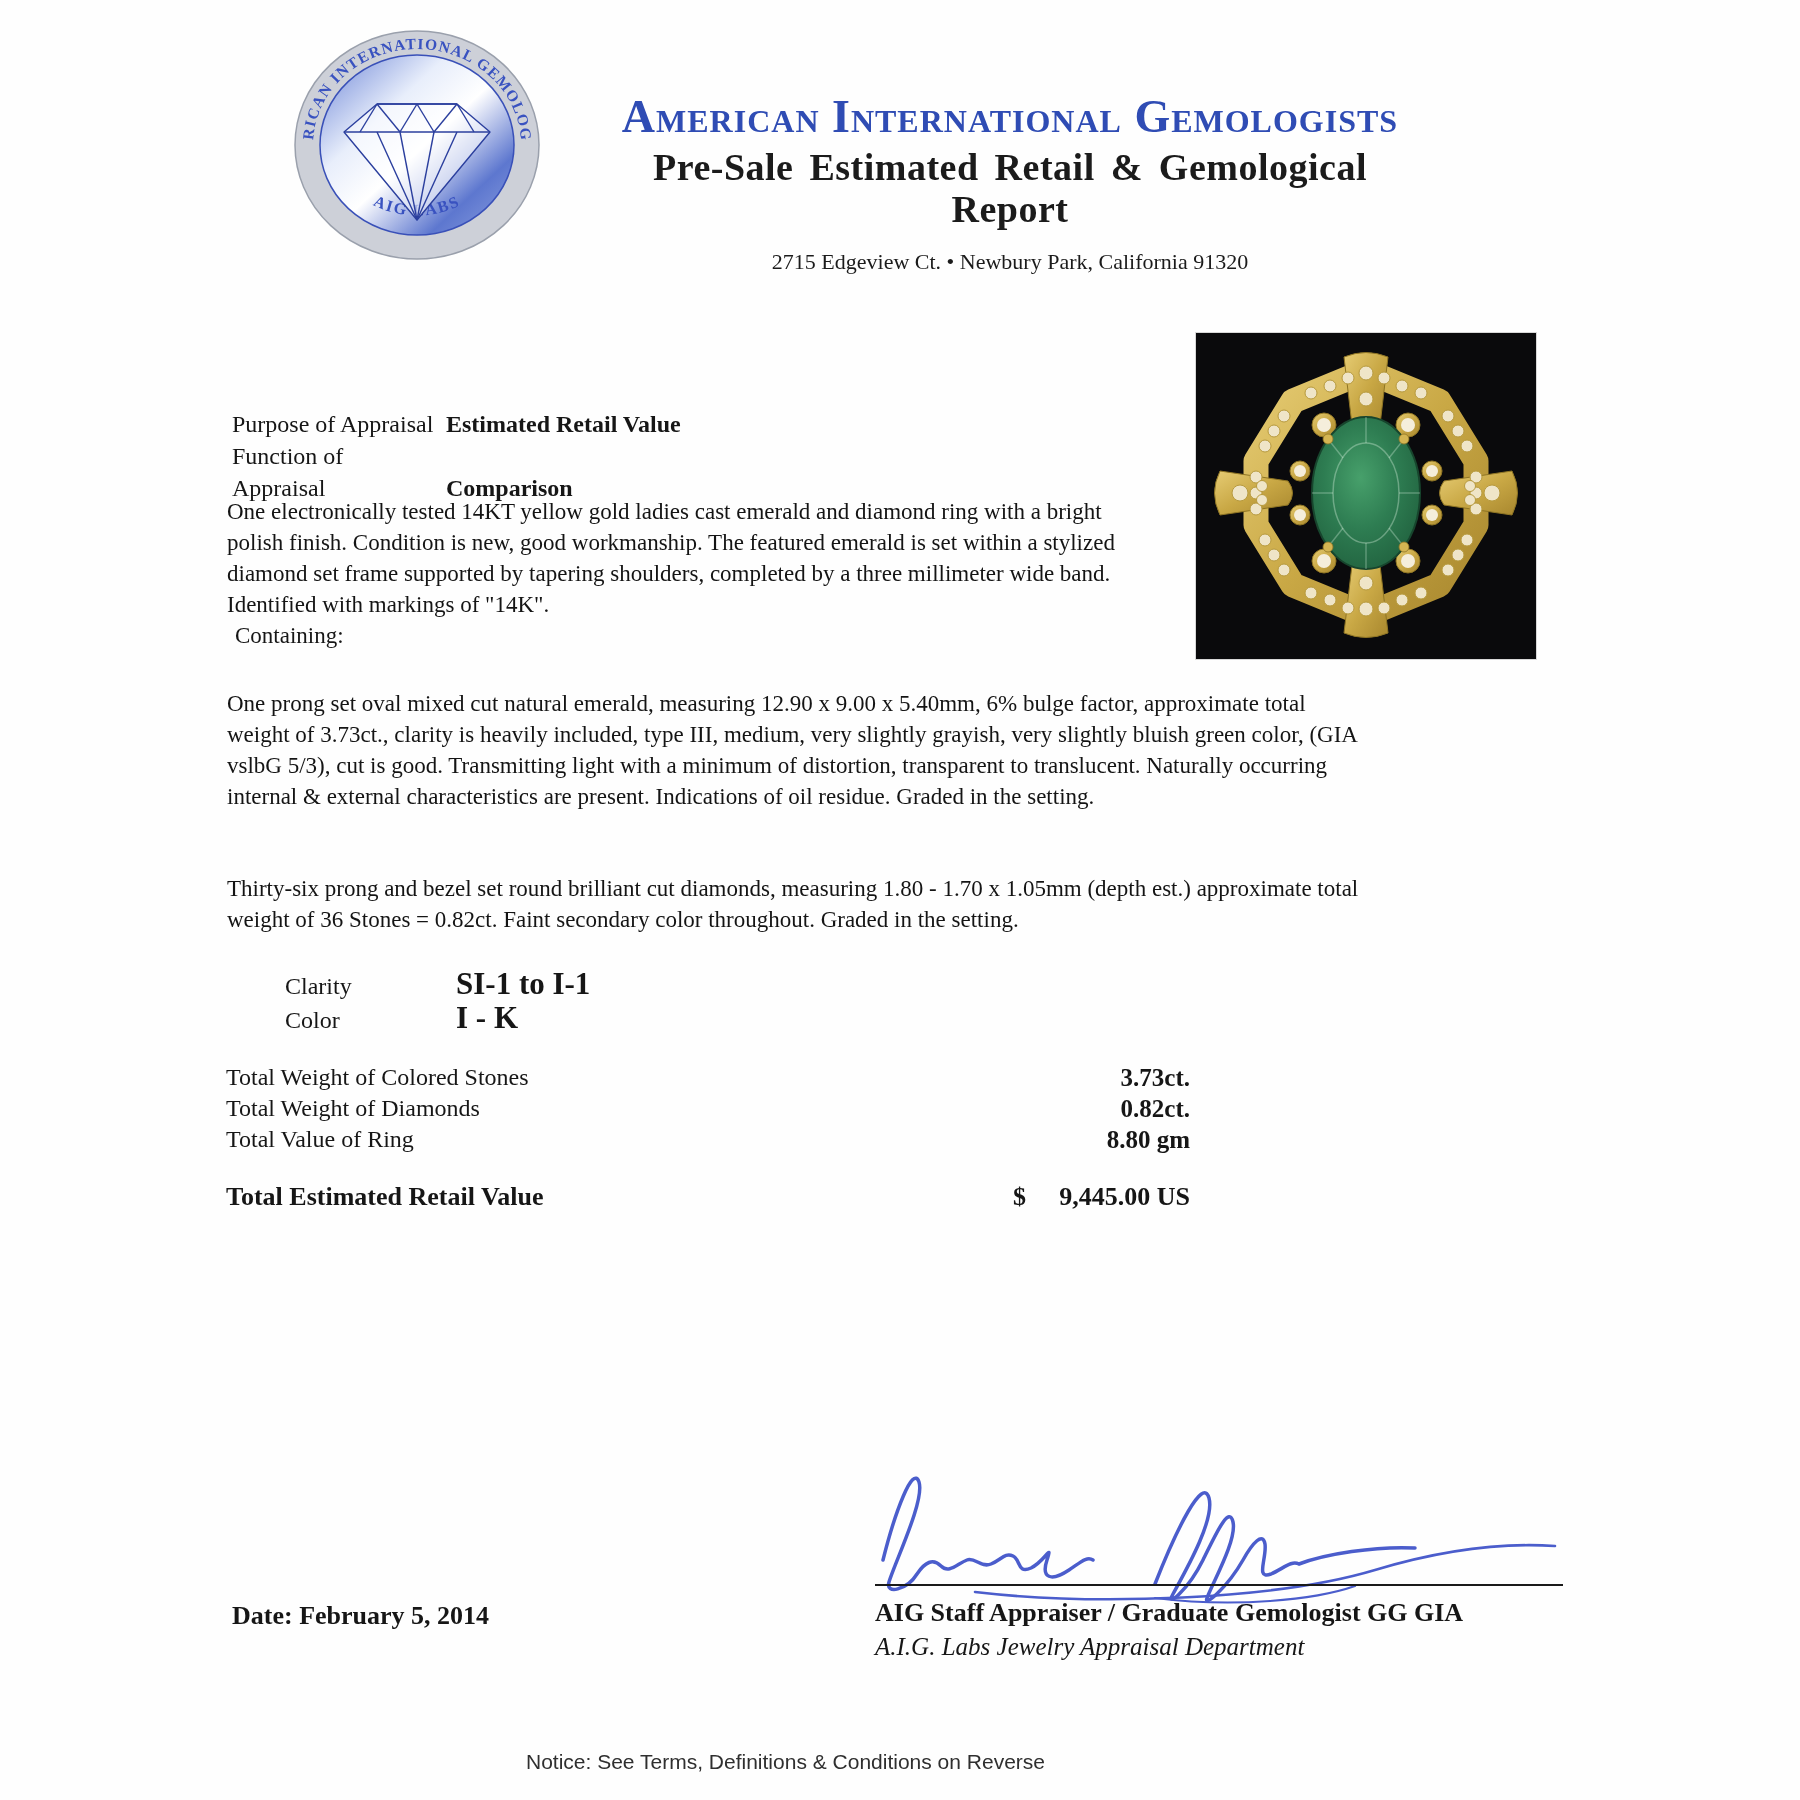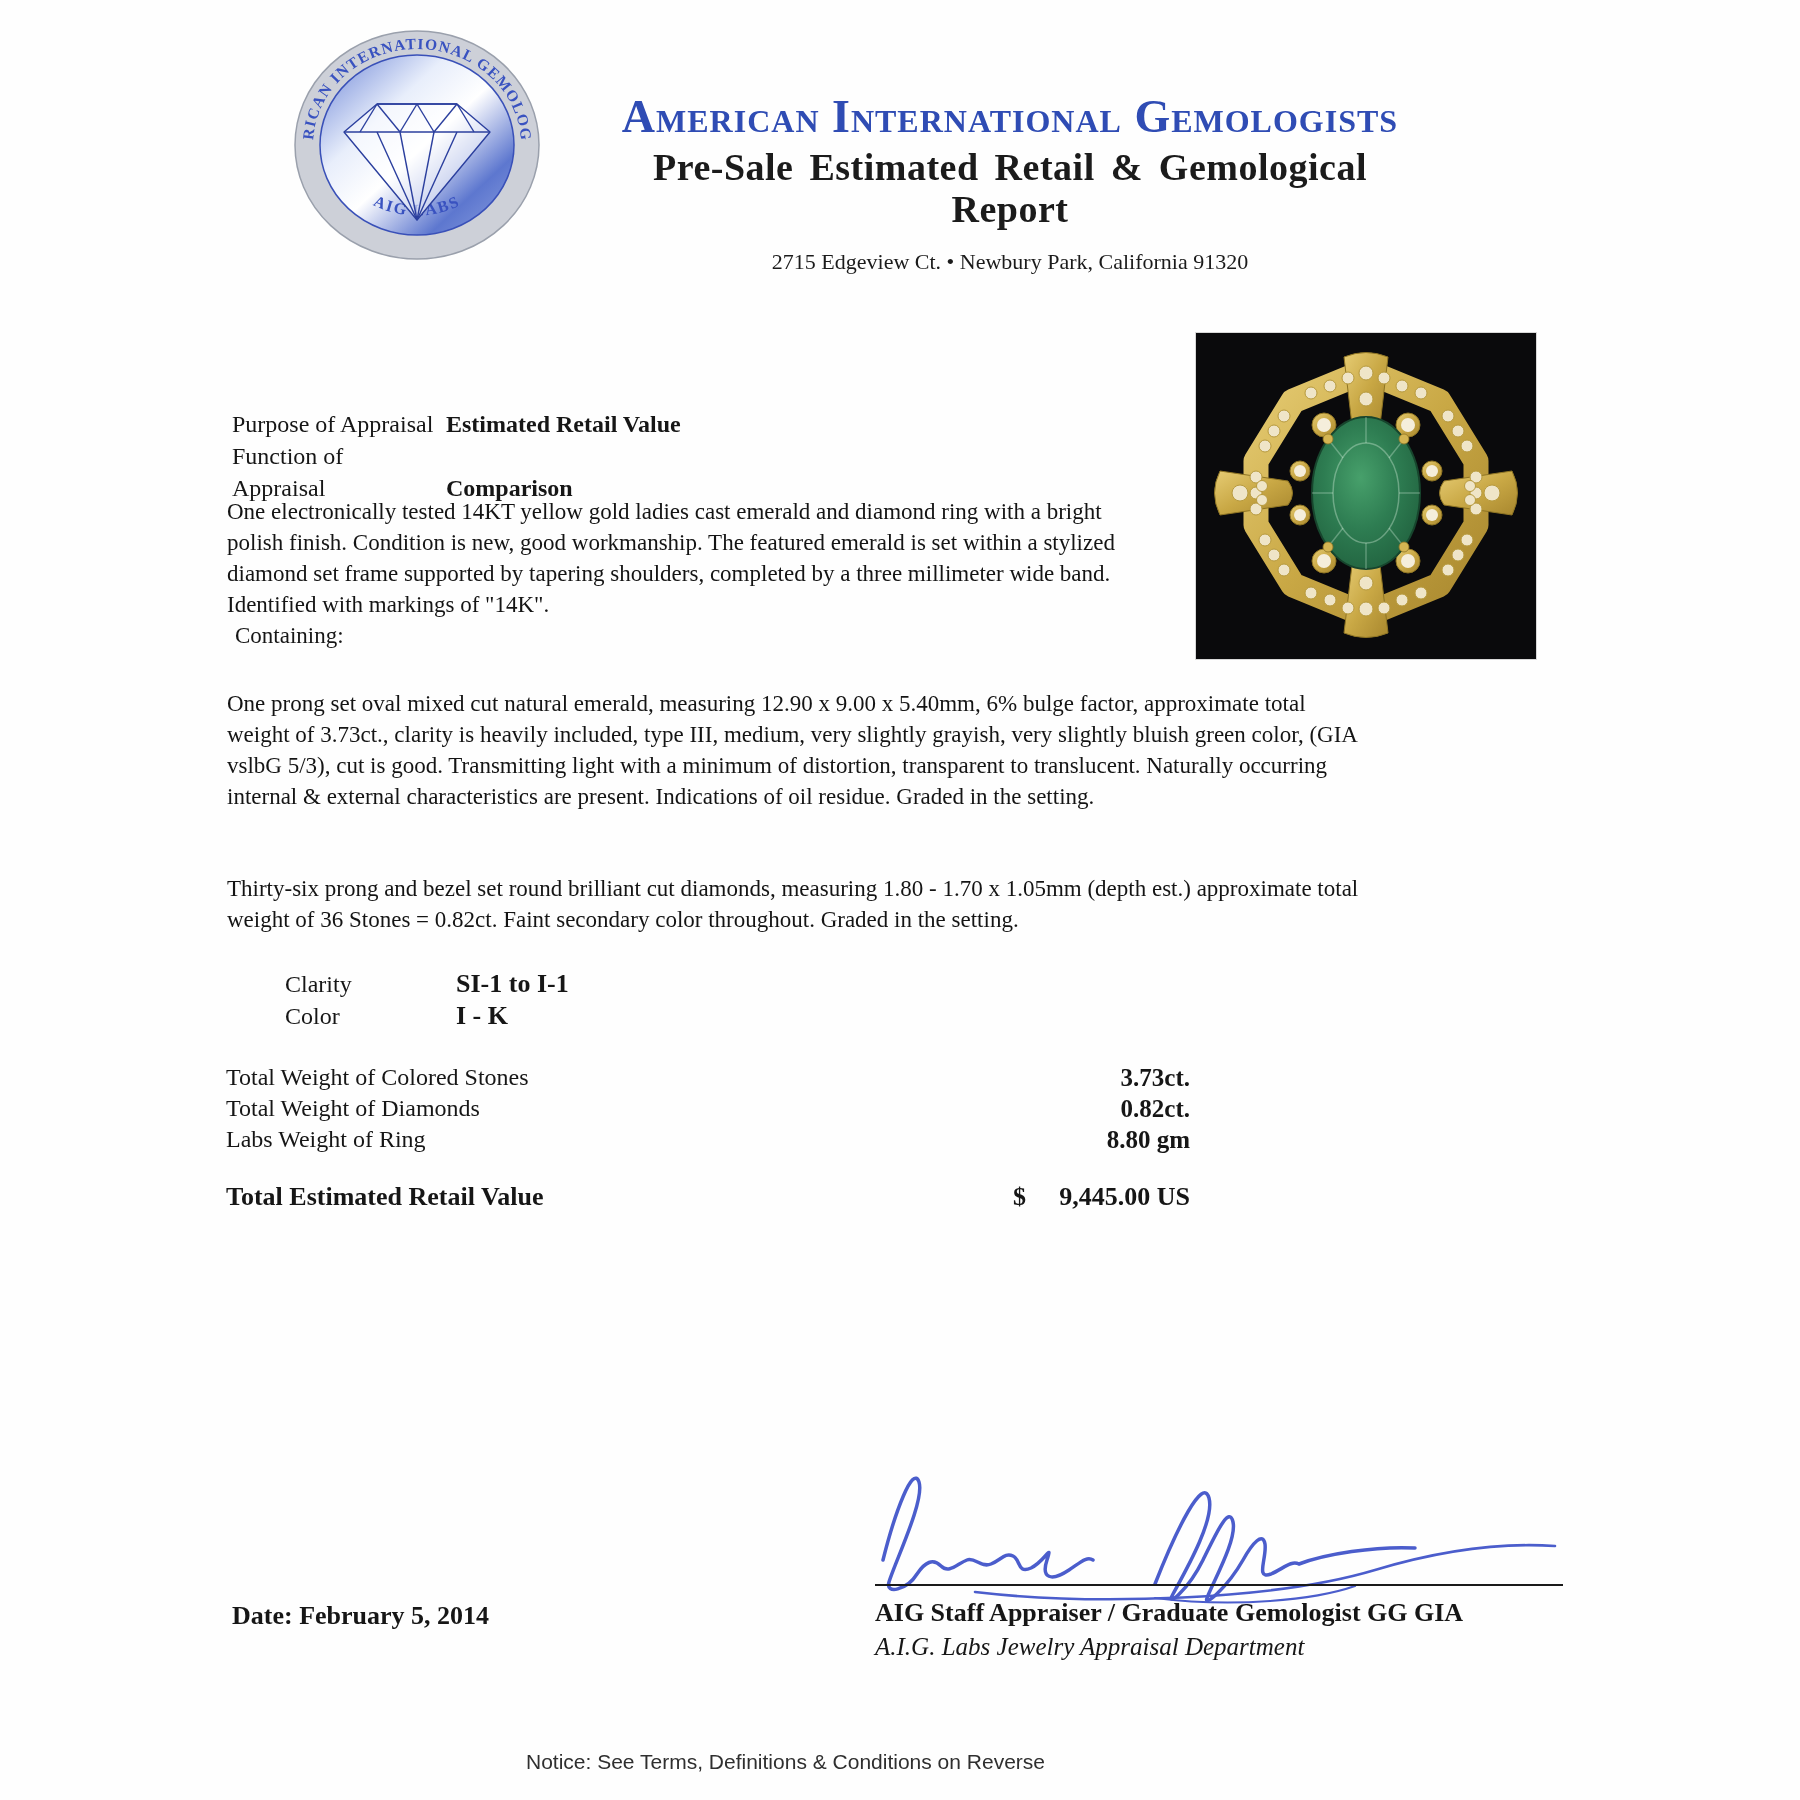--- a/index.html
+++ b/index.html
@@ -35,21 +35,21 @@
   
   .para { font-size:23px; line-height:31px; color:#141414; }
   .para-item { left:227px; top:496px; width:905px; }
   .containing { left:235px; top:620px; font-size:23px; line-height:31px; }
   .para-emerald { left:227px; top:688px; width:1140px; }
   .para-diamonds { left:227px; top:873px; width:1140px; }
 
   
   .grades { left:285px; top:968px; font-size:24px; line-height:32px; }
   .grades .lbl { display:inline-block; width:165px; }
-  .grades .val { font-weight:700; font-size:26px; }
+  .grades .val { font-weight:700; font-size:31px; }
 
   
   .totals { left:226px; top:1062px; width:964px; font-size:24px; line-height:31px; }
   .trow { display:flex; justify-content:space-between;gap:42px; }
   .trow .val { font-weight:700; font-size:25px; }
   .retail { left:226px; top:1182px; width:964px; font-size:26px; height:34px; }
   .retail .lbl { font-weight:700; }
   .retail .cur { position:absolute; left:787px; top:0; font-weight:700; }
   .retail .val { position:absolute; right:0; top:0; font-weight:700; }
 
@@ -259,21 +259,21 @@
   <div class="abs totals">
     <div class="trow">
       <span>Total Weight of Colored Stones</span>
       <span class="val">3.73ct.</span>
     </div>
     <div class="trow">
       <span>Total Weight of Diamonds</span>
       <span class="val">0.82ct.</span>
     </div>
     <div class="trow">
-      <span>Labs Weight of Ring</span>
+      <span>Total Value of Ring</span>
       <span class="val">8.80 gm</span>
     </div>
   </div>
 
   <div class="abs retail">
     <span class="lbl">Total Estimated Retail Value</span>
     <span class="cur">$</span>
     <span class="val">9,445.00 US</span>
   </div>
 

